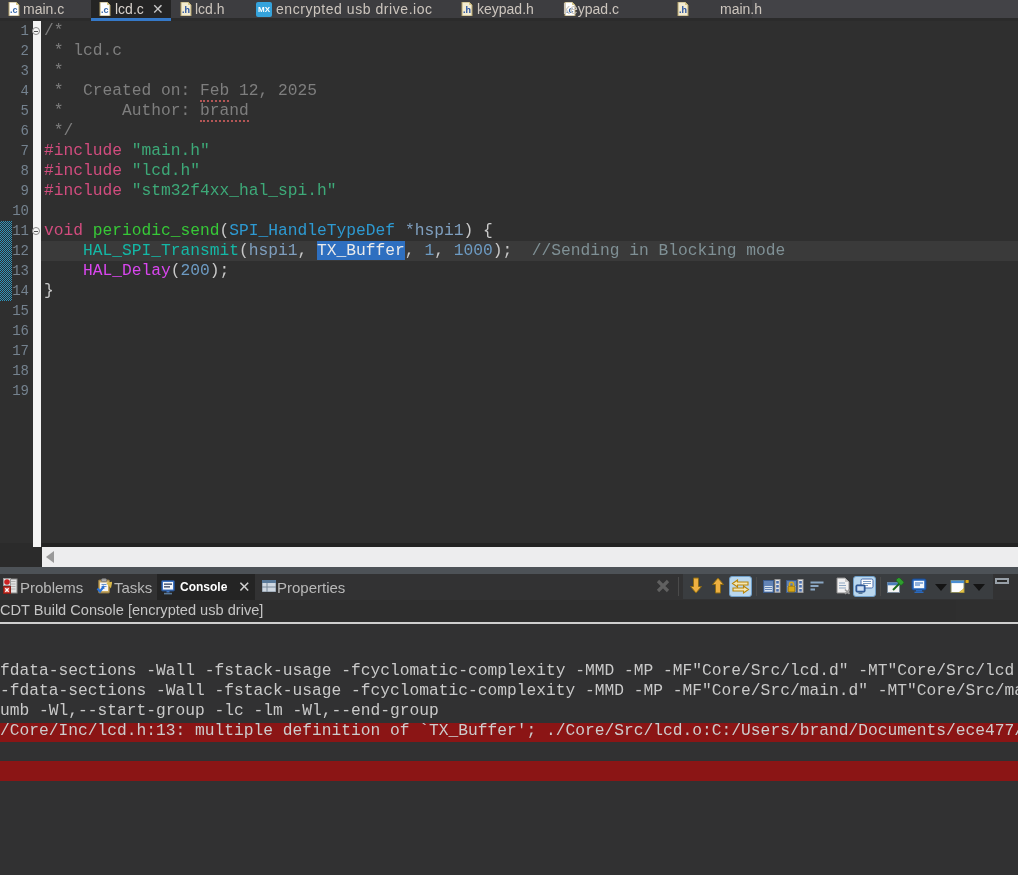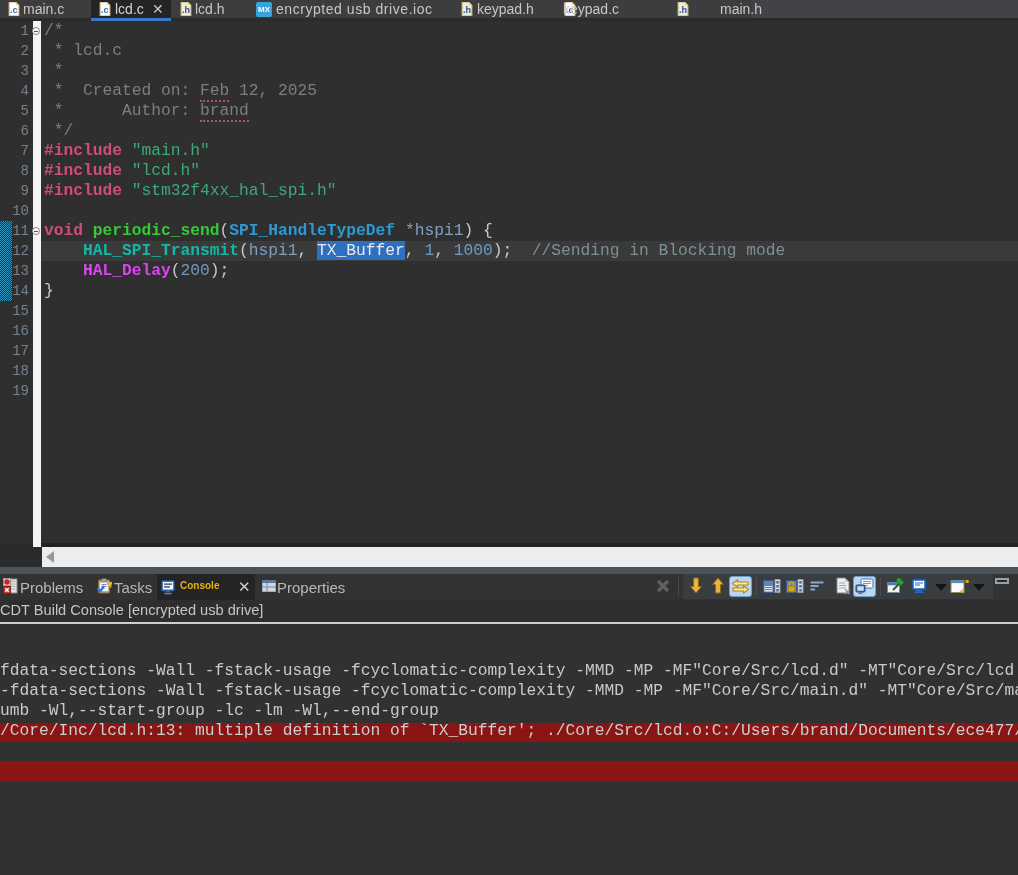--- a/index.html
+++ b/index.html
@@ -13,21 +13,21 @@
 .ficon{position:absolute;top:2px;width:12px;height:14px}
 .mx{position:absolute;left:256px;top:2px;width:16px;height:15px;background:#35a3dc;color:#fff;font-size:8px;font-weight:bold;text-align:center;line-height:15px;border-radius:2px}
 .closex{position:absolute;top:1px;font-size:14px;color:#c8c8c8}
 
 #editor{position:absolute;left:0;top:21px;width:1018px;height:522px;background:#2f2f2f}
 #foldbar{position:absolute;left:33px;top:21px;width:8px;height:526px;background:#f4f4f4}
 #rangeind{position:absolute;left:0;top:221px;width:12px;height:80px;background-color:#2c2c2c;background-image:linear-gradient(45deg,#2f95bc 25%,transparent 25%,transparent 75%,#2f95bc 75%),linear-gradient(45deg,#2f95bc 25%,transparent 25%,transparent 75%,#2f95bc 75%);background-size:2px 2px;background-position:0 0,1px 1px}
 #curline{position:absolute;left:41px;top:241px;width:977px;height:20px;background:#3a3a3a}
 #lnums{position:absolute;left:0;top:21px;width:29px;font:14px/20px "Liberation Mono",monospace;color:#74828f;text-align:right;white-space:pre}
 #code{position:absolute;left:44px;top:21px;font:16.25px/20px "Liberation Mono",monospace;color:#c8c8c8;white-space:pre}
-#code b{font-weight:bold}
+#code b{font-weight:normal}
 .cm{color:#7e7e7e}
 .pp{color:#d14c7e}
 .str{color:#3da978}
 .fn{color:#37c837}
 .typ{color:#2d9ad2}
 .par{color:#7f9fbf}
 .num{color:#6d9bc3}
 .c2{color:#7f9095}
 .tx{background:#2e6fc0;color:#eaeaea}
 .sp{text-decoration:none;border-bottom:2px dotted #b35656}
@@ -172,21 +172,21 @@
       <path d="M1.5 10.5l2.5 3 4-5.5" stroke="#2a72d8" stroke-width="2.2" fill="none"></path>
     </svg>
 <div class="btxt" style="left:114px">Tasks</div>
 <svg class="abs" style="left:161px;top:580px" width="14" height="15" viewBox="0 0 14 15">
       <rect x="0.5" y="0.5" width="13" height="10.5" rx="1.2" fill="#3f74c2" stroke="#274a80"></rect>
       <rect x="2" y="2" width="10" height="7.5" fill="#f6f8fb"></rect>
       <path d="M3 4.2h8M3 6.8h6" stroke="#26365a" stroke-width="1.3"></path>
       <rect x="5.5" y="11" width="3" height="1.5" fill="#3f74c2"></rect>
       <rect x="3" y="12.8" width="8" height="1.6" fill="#5a7a9a"></rect>
     </svg>
-<div class="btxt" style="left:180px;color:#eab308;font-weight:bold;font-size:10px;top:580px">Console</div>
+<div class="btxt" style="left:180px;color:#ffffff;font-weight:bold;font-size:12px;top:580px">Console</div>
 <div class="closex" style="left:238px;top:578px;font-size:15px;color:#d0d0d0">✕</div>
 <svg class="abs" style="left:262px;top:580px" width="14" height="12" viewBox="0 0 14 12">
       <rect x="0" y="0" width="14" height="12" fill="#cfd8e2" stroke="#7a8a9a"></rect>
       <rect x="0" y="0" width="14" height="3" fill="#5a7a9a"></rect>
       <path d="M5 3v9M0 7h14" stroke="#7a8a9a" stroke-width="1"></path>
     </svg>
 <div class="btxt" style="left:277px">Properties</div>
 
 <div class="abs" style="left:683px;top:574px;width:310px;height:25px;background:#3a3d40"></div>
 <svg class="abs" style="left:655px;top:578px" width="16" height="16" viewBox="0 0 16 16">

